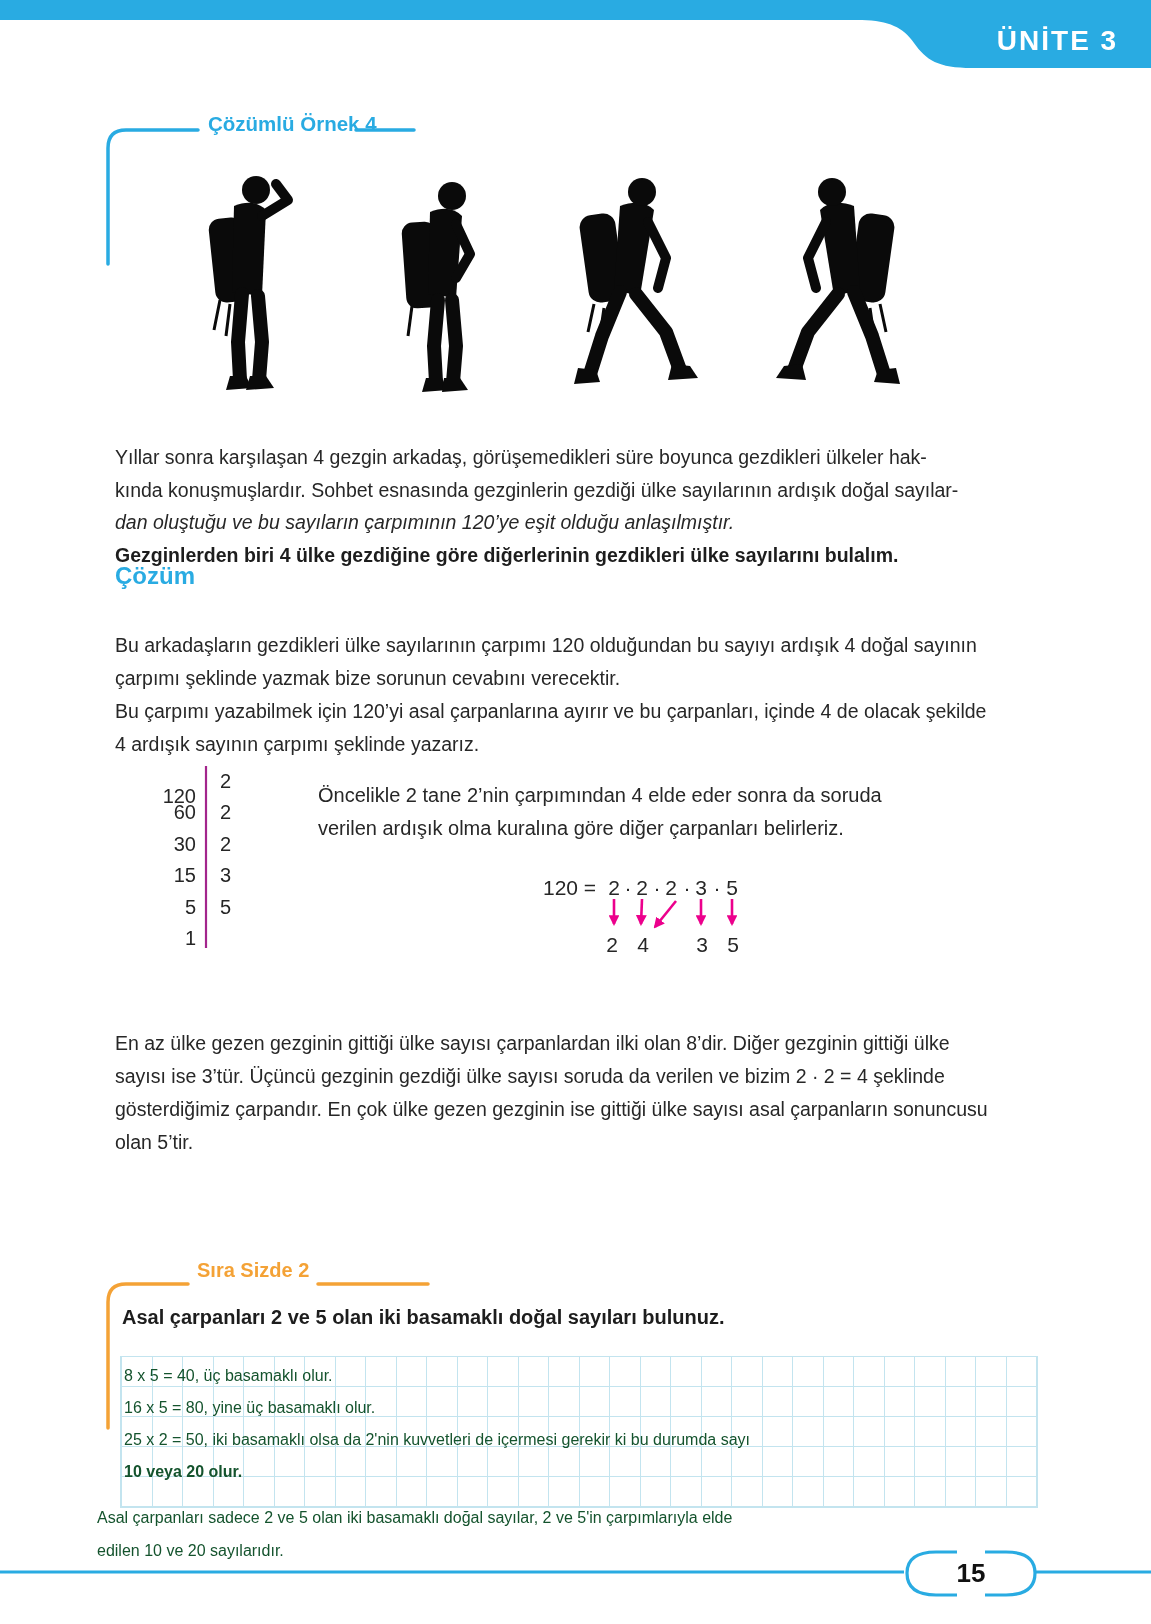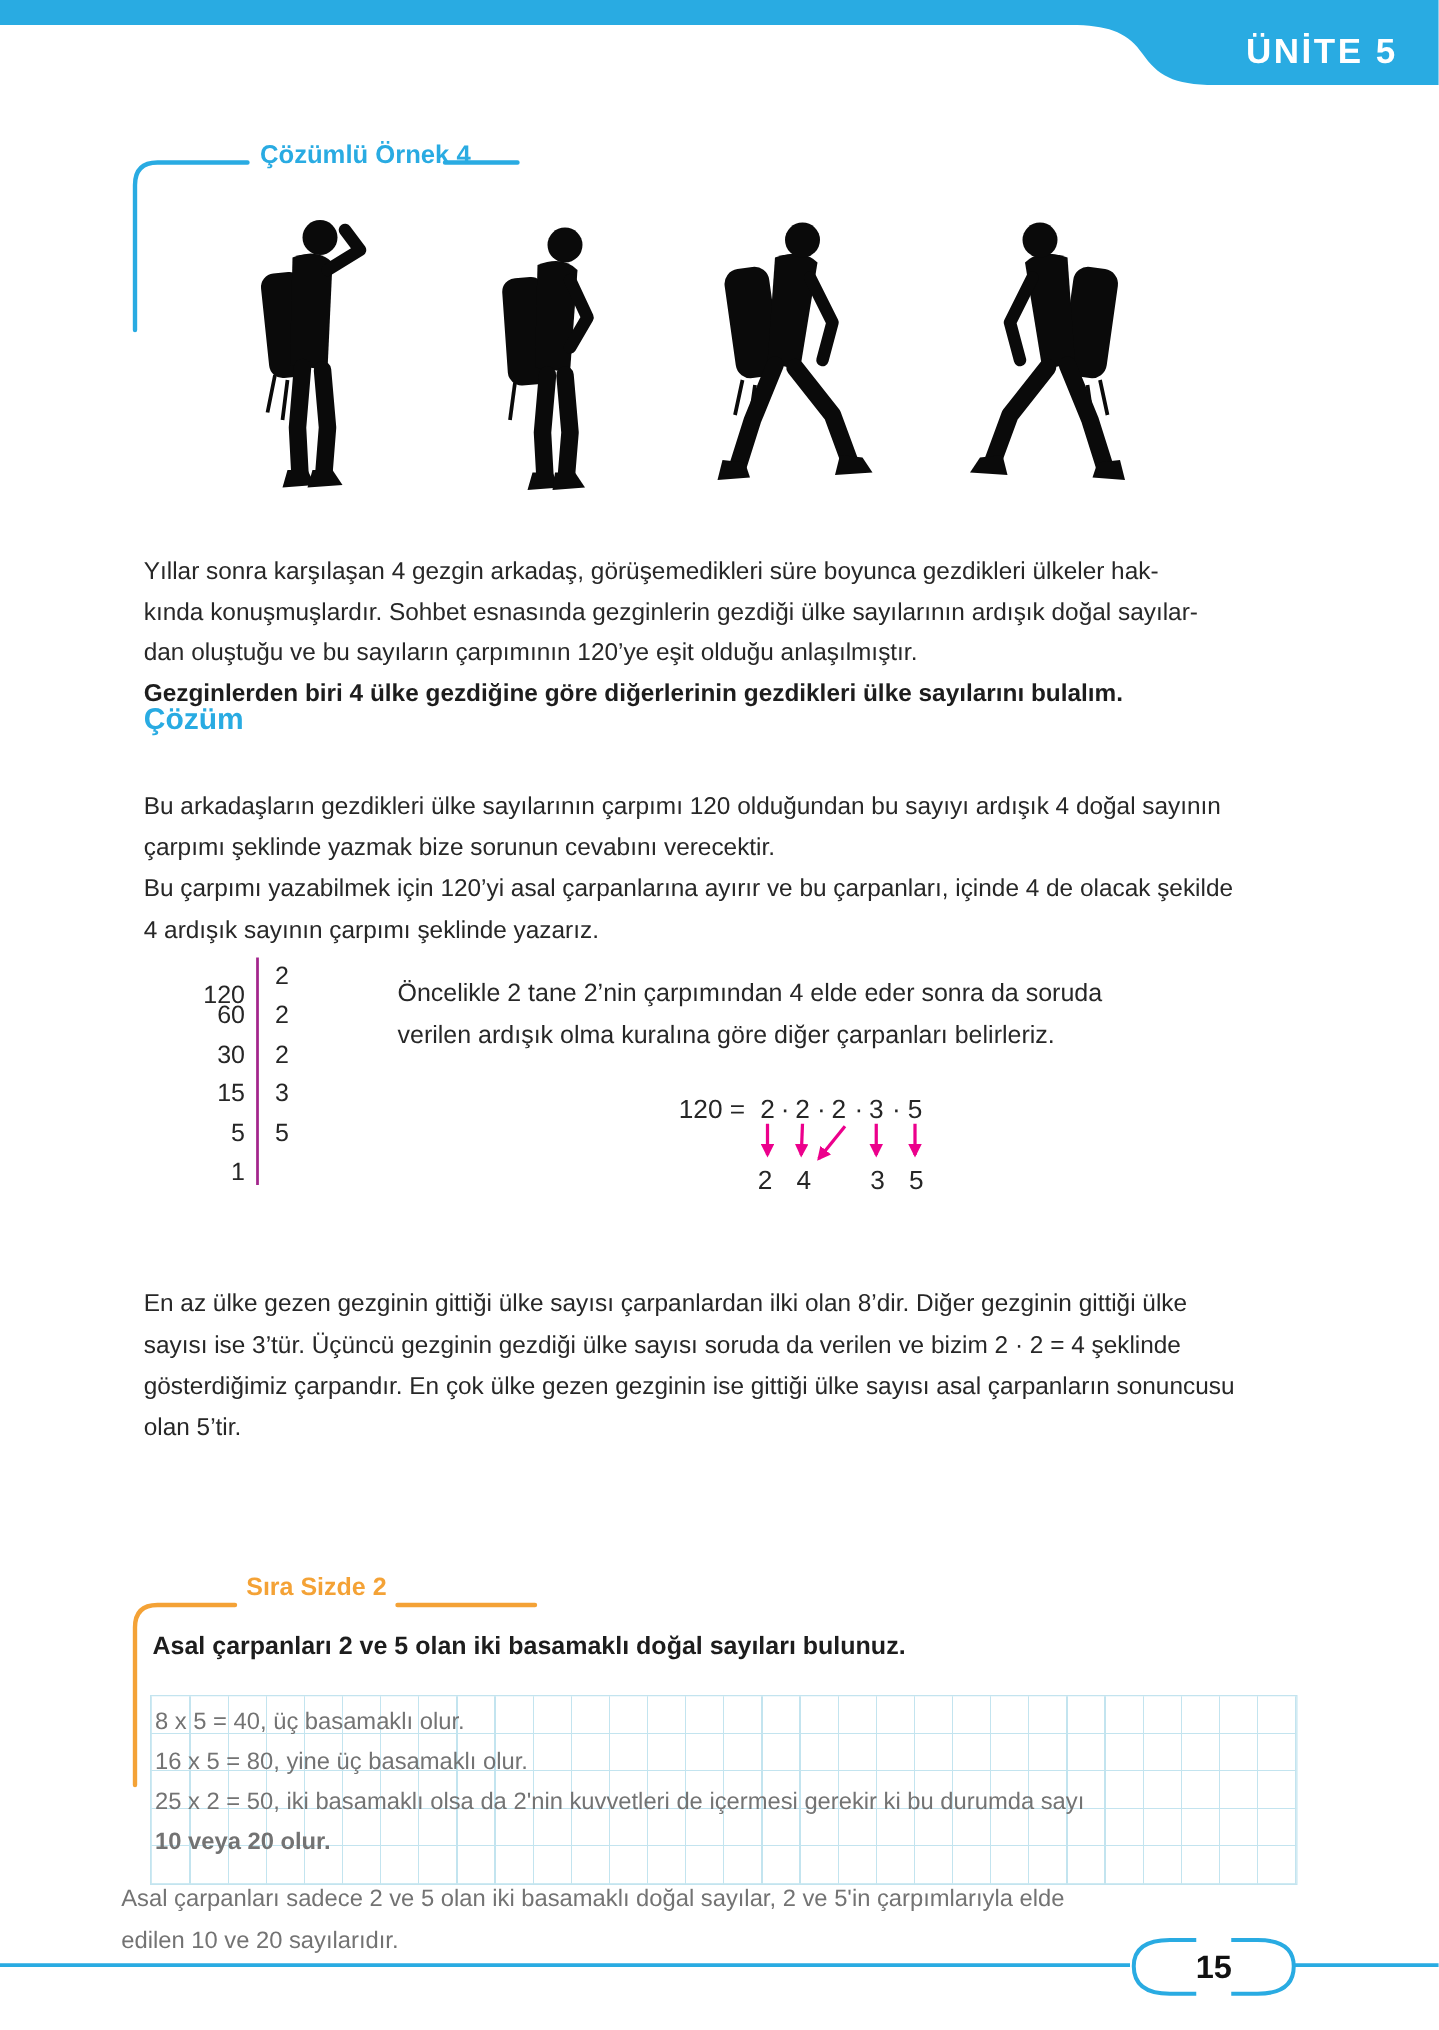--- a/index.html
+++ b/index.html
@@ -10,21 +10,21 @@
   .body-line{font-size:19.5px;line-height:24px;color:#272727;margin-top:28px;}
   .bold{font-weight:bold;color:#1d1d1d;}
   .cyan{color:#29ABE2;}
   .orange{color:#F4A236;}
   .title{font-size:20.5px;font-weight:bold;}
   .unit-label{font-size:28px;font-weight:800;color:#ffffff;letter-spacing:2px;text-align:center;}
   .num{font-size:20px;color:#262626;}
   .eq{font-size:21px;color:#262626;}
   .eq.c{width:16px;text-align:center;}
   .eq.d{width:8px;text-align:center;}
-  .red-line{font-size:19px;color:#737373;}
+  .red-line{font-size:16px;color:#14532d;}
   .grid-box{position:absolute;left:120px;top:1356px;width:916px;height:150px;z-index:1;
     border:1px solid #C3E4EF;
     background-image:
       repeating-linear-gradient(90deg,#C3E4EF 0,#C3E4EF 1px,transparent 1px,transparent 30.5px),
       repeating-linear-gradient(0deg,#C3E4EF 0,#C3E4EF 1px,transparent 1px,transparent 30px);}
   .pagenum{font-size:26px;font-weight:bold;color:#111;width:56px;text-align:center;}
   .divcol{text-align:right;width:66px;}
 </style>
 </head>
 <body>
@@ -94,28 +94,28 @@
 
   <path d="M188,1284 H126 Q108,1284 108,1302 V1428 M318,1284 H428" stroke="#F4A236" stroke-width="3.5" fill="none" stroke-linecap="round"></path>
 
   <g stroke="#29ABE2" fill="none">
     <path d="M0,1572 H904 M1036,1572 H1151" stroke-width="3"></path>
     <path d="M957,1552 H936 Q907,1552 907,1573 Q907,1595 936,1595 H957" stroke-width="3.2"></path>
     <path d="M985,1552 H1006 Q1035,1552 1035,1573 Q1035,1595 1006,1595 H985" stroke-width="3.2"></path>
   </g>
 </svg>
 
-<div class="txt unit-label" style="left:975px;top:25px;width:165px;">ÜNİTE 5</div>
+<div class="txt unit-label" style="left:975px;top:25px;width:165px;">ÜNİTE 3</div>
 
 <div class="txt title cyan" style="left:208px;top:112px;">Çözümlü Örnek 4</div>
 
 <div>
   <div class="txt body-line" style="left:115px;top:417px;">Yıllar sonra karşılaşan 4 gezgin arkadaş, görüşemedikleri süre boyunca gezdikleri ülkeler hak-</div>
   <div class="txt body-line" style="left:115px;top:450px;">kında konuşmuşlardır. Sohbet esnasında gezginlerin gezdiği ülke sayılarının ardışık doğal sayılar-</div>
-  <div class="txt body-line" style="left:115px;top:482px;">dan oluştuğu ve bu sayıların çarpımının 120’ye eşit olduğu anlaşılmıştır.</div>
+  <div class="txt body-line" style="left:115px;top:482px;font-style:italic;">dan oluştuğu ve bu sayıların çarpımının 120’ye eşit olduğu anlaşılmıştır.</div>
   <div class="txt body-line bold" style="left:115px;top:515px;">Gezginlerden biri 4 ülke gezdiğine göre diğerlerinin gezdikleri ülke sayılarını bulalım.</div>
 </div>
 
 <div class="txt bold cyan" style="left:115px;top:562px;font-size:24px;">Çözüm</div>
 
 <div>
   <div class="txt body-line" style="left:115px;top:605px;">Bu arkadaşların gezdikleri ülke sayılarının çarpımı 120 olduğundan bu sayıyı ardışık 4 doğal sayının</div>
   <div class="txt body-line" style="left:115px;top:638px;">çarpımı şeklinde yazmak bize sorunun cevabını verecektir.</div>
   <div class="txt body-line" style="left:115px;top:671px;">Bu çarpımı yazabilmek için 120’yi asal çarpanlarına ayırır ve bu çarpanları, içinde 4 de olacak şekilde</div>
   <div class="txt body-line" style="left:115px;top:704px;">4 ardışık sayının çarpımı şeklinde yazarız.</div>

